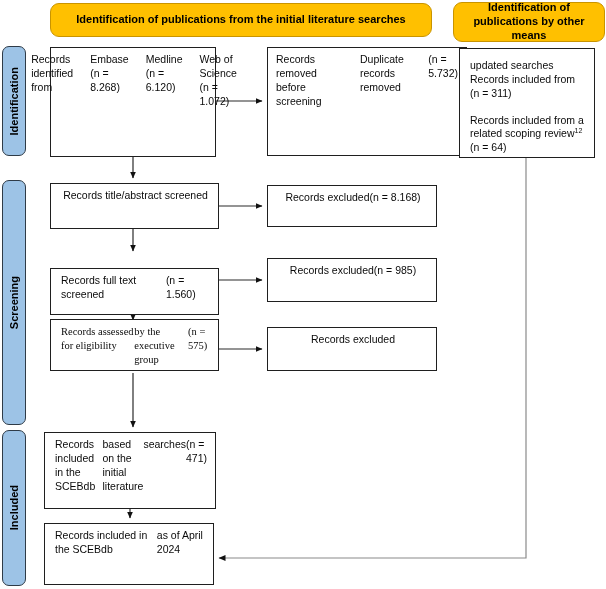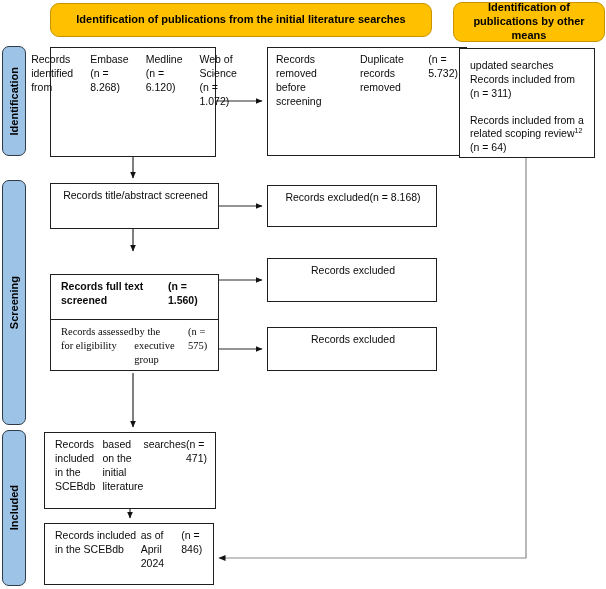--- a/index.html
+++ b/index.html
@@ -103,42 +103,42 @@
   </div>
 
   <div class="box center" style="left:50px;top:183px;width:169px;height:46px;">
     <div>Records title/abstract screened</div>
   </div>
   <div class="box center" style="left:267px;top:185px;width:170px;height:42px;">
     <div>Records excluded</div>
     <div>(n = 8.168)</div>
   </div>
 
-  <div class="box center" style="left:50px;top:274px;width:169px;height:47px;font-weight:bold;">
+  <div class="box center" style="left:50px;top:268px;width:169px;height:47px;">
     <div>Records full text screened</div>
     <div>(n = 1.560)</div>
   </div>
   <div class="box center" style="left:267px;top:258px;width:170px;height:44px;">
     <div>Records excluded</div>
+    <div>(n = 985)</div>
   </div>
 
   <div class="box center" style="left:50px;top:319px;width:169px;height:52px;font-family:Liberation Serif, serif;">
     <div>Records assessed for eligibility</div>
     <div>by the executive group</div>
     <div>(n = 575)</div>
   </div>
   <div class="box center" style="left:267px;top:327px;width:170px;height:44px;">
     <div>Records excluded</div>
   </div>
 
   <div class="box center" style="left:44px;top:432px;width:172px;height:77px;">
     <div>Records included in the SCEBdb</div>
     <div>based on the initial literature</div>
     <div>searches</div>
     <div>(n = 471)</div>
   </div>
   <div class="box center" style="left:44px;top:523px;width:170px;height:62px;">
     <div>Records included in the SCEBdb</div>
     <div>as of April 2024</div>
-    <div>(n = 846)</div>
   </div>
 
 </div>
 
 </body></html>

